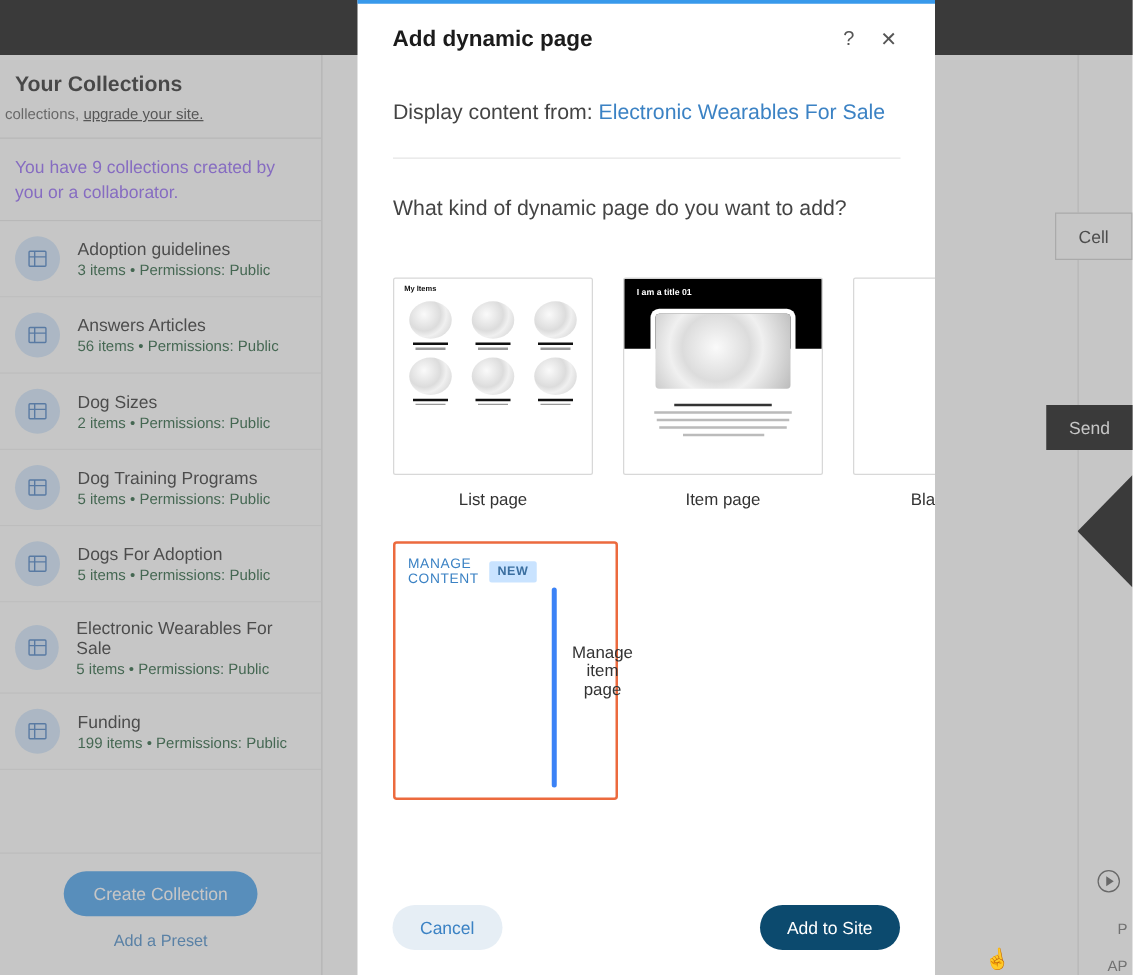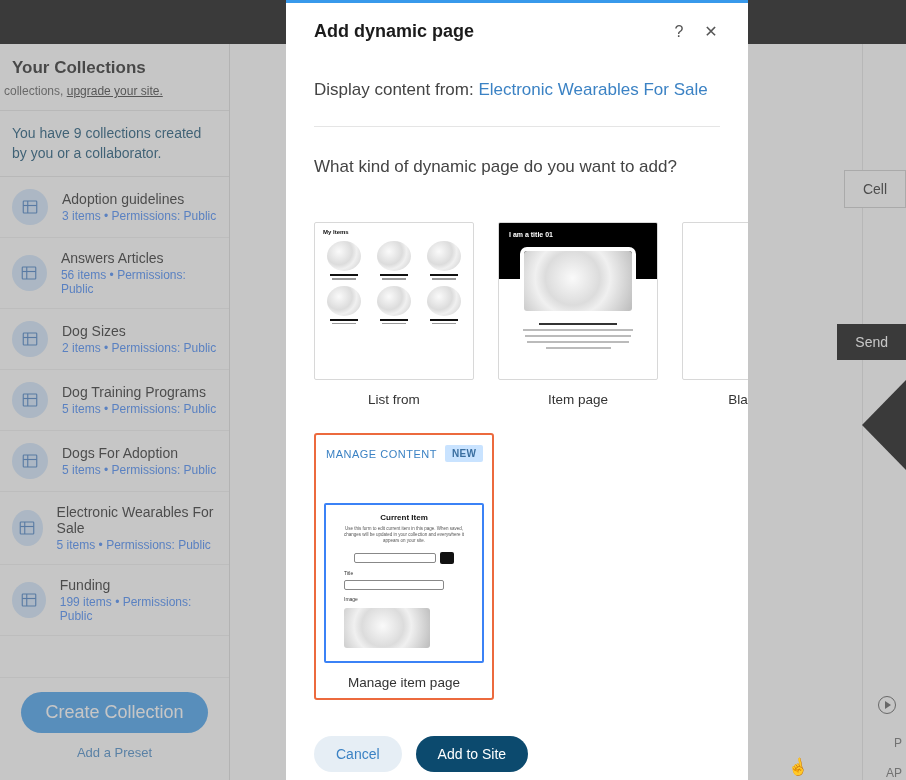--- a/index.html
+++ b/index.html
@@ -2,59 +2,59 @@
 <html><head>
 <meta charset="utf-8">
 <style>
   * { box-sizing: border-box; margin: 0; padding: 0; font-family: -apple-system, BlinkMacSystemFont, "Segoe UI", Helvetica, Arial, sans-serif; }
   html, body { width: 906px; height: 780px; overflow: hidden; background: #fff; }
   .topbar {
     position: absolute; top: 0; left: 0; right: 0; height: 44px;
     background: #000;
   }
   .sidepanel {
-    position: absolute; top: 44px; left: 0; width: 230px; bottom: 0;
+    position: absolute; top: 44px; left: 0; width: 258px; bottom: 0;
     background: #fff; border-right: 1px solid #ddd;
     display: flex; flex-direction: column;
   }
   .sidepanel-head {
     padding: 14px 12px 6px 12px;
   }
   .sidepanel-head h2 { font-size: 17px; font-weight: 700; color: #1b1b1b; }
   .upgrade-row {
     font-size: 12px; color: #555; padding: 0 12px 12px 4px;
   }
   .upgrade-row a { color: #333; text-decoration: underline; }
   .created-row {
-    font-size: 14px; color: #0c4a6e; padding: 12px 12px 12px 12px; line-height: 1.45;
+    font-size: 14px; color: #8b5cf6; padding: 12px 12px 12px 12px; line-height: 1.45;
     border-top: 1px solid #e5e5e5; border-bottom: 1px solid #e5e5e5;
   }
   .collections-list {
     flex: 1; overflow: auto;
   }
   .collection-item {
     display: flex; gap: 14px; align-items: center;
     padding: 12px 12px;
     border-bottom: 1px solid #eee;
     background: #fff;
   }
   .collection-icon {
     width: 36px; height: 36px; border-radius: 50%;
     background: #cfe4fb; display:flex; align-items:center; justify-content:center;
   }
   .collection-icon svg { width: 18px; height: 18px; stroke: #3a76c0; fill:none; stroke-width:1.5;}
   .collection-name { font-size: 14px; color: #222; margin-bottom: 2px; }
-  .collection-meta { font-size: 12px; color: #3b82f6; }
+  .collection-meta { font-size: 12px; color: #14532d; }
   .side-bottom {
     padding: 14px 12px 20px 12px; text-align: center;
     border-top: 1px solid #eee;
   }
   .btn-create {
     background: #3899eb; color:#fff; border:none; border-radius:22px;
-    padding: 10px 24px; font-size: 18px; cursor:pointer;
+    padding: 10px 24px; font-size: 14px; cursor:pointer;
     margin: 0 auto 12px auto;
   }
   .add-preset { color: #3b82c4; font-size: 13px; cursor:pointer; }
 
   
   .bg-cell {
     position: absolute; top: 170px; right: 0; padding: 10px 18px;
     background: #fff; border:1px solid #ccc; font-size: 14px; color:#222;
   }
   .bg-send {
@@ -128,40 +128,40 @@
   .thumb.item .lines div:nth-child(5){ width:50%;}
 
   .thumb.blank { display:flex; align-items:center; justify-content:center; }
   .thumb.blank .sq { width:10px; height:10px; background:#e1e1e1; margin:1px; display:inline-block;}
   .thumb.blank .sqwrap { width:24px; line-height:0;}
   .thumb.blank .sq.o { opacity:0.4;}
 
   
   .manage-block {
     width: 180px; padding: 8px; border: 2px solid #ec6a3e; border-radius:3px;
-    display:flex; flex-direction:column; align-items:center; gap:12px;
+    display:flex; align-items:center; gap:12px;
   }
   .manage-block .section-label { align-self:flex-start; margin: 2px 0 2px 2px;}
   .manage-block .thumb { border: 2px solid #3b82f6; width: 160px; height: 160px;}
   .form-thumb { padding: 8px 12px; display:flex; flex-direction:column; align-items:center; gap:4px;}
   .form-thumb .ft-title { font-size:8px; font-weight:700; color:#111;}
   .form-thumb .ft-sub { font-size:4.5px; color:#555; text-align:center; line-height:1.3;}
   .form-thumb .ft-row { display:flex; gap:4px; margin-top:4px; align-items:center;}
   .form-thumb .ft-input { width: 82px; height:10px; border:1px solid #888; border-radius:2px; background:#fff;}
   .form-thumb .ft-btn { width:14px; height:12px; background:#111; border-radius:2px;}
   .form-thumb .ft-label { font-size:5px; color:#333; align-self:flex-start; margin-left:6px; margin-top:2px;}
   .form-thumb .ft-wide { width:100px; height:10px; border:1px solid #888; border-radius:2px; background:#fff; align-self:flex-start; margin-left:6px;}
   .form-thumb .ft-img { width: 86px; height: 40px; border-radius:3px; margin-top:2px; align-self:flex-start; margin-left:6px;
     background: radial-gradient(circle at 45% 45%, #fafafa 0%, #dcdcdc 40%, #f0f0f0 55%, #bbb 100%);
   }
 
   
   .modal-footer {
-    display:flex; justify-content:flex-start; gap:14px;
-    padding: 14px 28px 8px 28px;
+    display:flex; justify-content:space-between; gap:14px;
+    padding: 14px 28px 20px 28px;
   }
   .btn { border:none; border-radius: 22px; padding: 10px 22px; font-size:14px; cursor:pointer;}
   .btn-cancel { background:#e6eef5; color:#3b82c4;}
   .btn-primary { background:#0c4a6e; color:#fff;}
 
   .cursor-hand {
     position:absolute; left: 788px; top: 758px; font-size:16px; color:#000;
     transform: rotate(-10deg);
   }
 
@@ -356,21 +356,21 @@
                 <div class="lbl"></div>
                 <div class="sub"></div>
               </div>
             <div class="t-cell">
                 <div class="sphere"></div>
                 <div class="lbl"></div>
                 <div class="sub"></div>
               </div>
           </div>
         </div>
-        <div class="option-label">List from</div>
+        <div class="option-label">List page</div>
       </div>
 
       <div class="option">
         <div class="thumb item">
           <div class="blackbar">I am a title 01</div>
           <div class="hero"></div>
           <div class="lines">
               <div></div>
               <div></div>
               <div></div>

